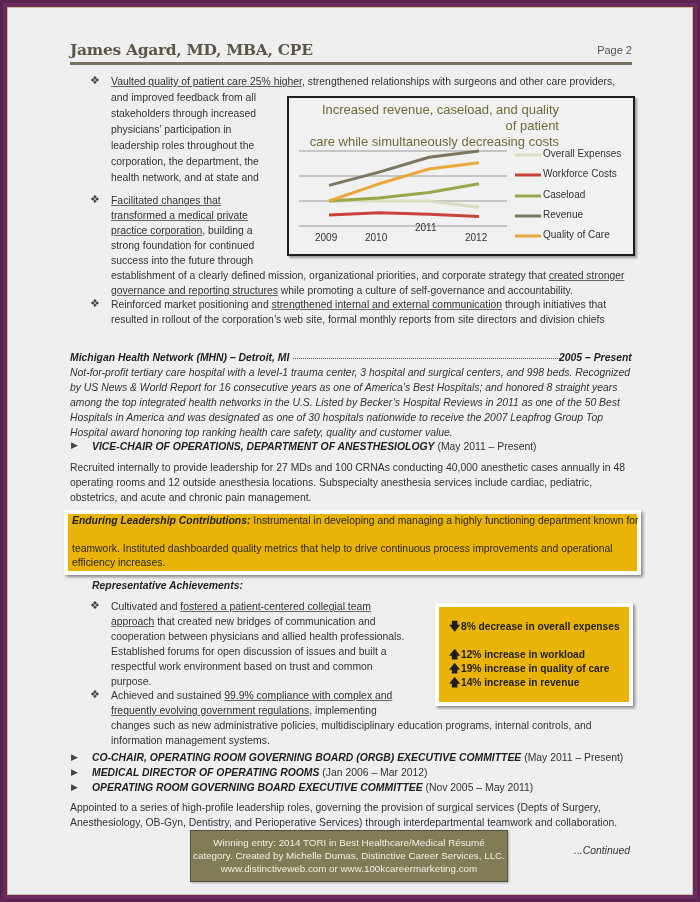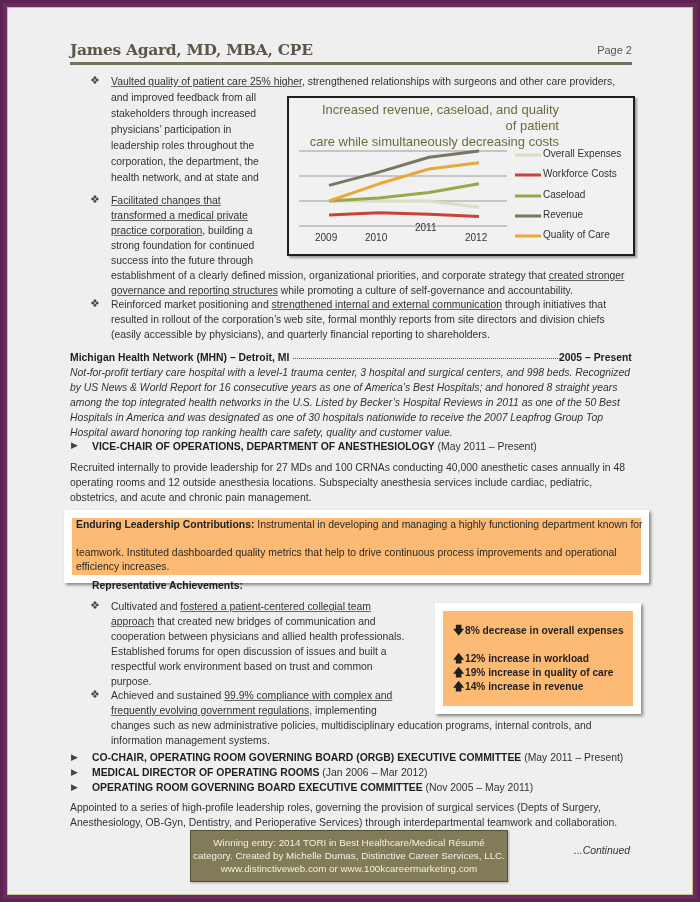--- a/index.html
+++ b/index.html
@@ -26,39 +26,39 @@
     font-family: "DejaVu Serif", serif; font-weight: bold; font-size: 15.5px;
     color: #5b5648; letter-spacing: -0.3px;
   }
   .hdr-page { position: absolute; right: 0; top: 4px; font-size: 11px; color: #555; }
   .hdr-rule { position: absolute; left: 52px; top: 62px; width: 419px; height: 3px; background: #77715e; }
   .hdr-rule.full { left: 70px; width: 562px; }
 
   .txt { position: absolute; font-size: 10.4px; line-height: 16.2px; color: #333; }
   .u { text-decoration: underline; text-decoration-color: #666; }
   .bullet { position: absolute; font-size: 11px; color: #444; }
-  .b { font-weight: bold; color: #1f1f1f; }
+  .b { font-weight: bold; color: #1f1f1f; font-style: italic; }
   .i { font-style: italic; }
 
   .chart-box {
     position: absolute; left: 287px; top: 96px; width: 344px; height: 156px;
     border: 2px solid #1e1e1e; background: #f1f1f1;
     box-shadow: 2px 2px 2px rgba(0,0,0,0.35);
   }
   .chart-title {
     position: absolute; left: 0; top: 4px; width: 250px; text-align: right;
     font-weight: normal; font-size: 13px; line-height: 16px; color: #6f6a3b;
     left: 20px;
   }
   .chart-svg { position: absolute; left: 0; top: 0; }
   .xtick { position: absolute; font-size: 10px; color: #333; }
   .legend-item { position: absolute; left: 226px; font-size: 10px; color: #333; white-space: nowrap; }
 
   .olive-box {
-    position: absolute; background: #fdba74; border: 8px solid #ffffff;
+    position: absolute; background: #eab308; border: 4px solid #ffffff;
     box-shadow: 2px 2px 3px rgba(0,0,0,0.45);
   }
   .stats-line { position: absolute; left: 10px; font-weight: bold; font-size: 10.2px; color: #1f1f1f; white-space: nowrap; }
   .arrow { display: inline-block; width: 12px; font-size: 11px; }
 
   .footer-box {
     position: absolute; left: 190px; top: 830px; width: 316px; height: 50px;
     background: #817b58; border: 1px solid #55513a;
     color: #f3f1e4; font-size: 9.8px; line-height: 13px; text-align: center;
     box-shadow: 1px 1px 2px rgba(0,0,0,0.3);
@@ -97,21 +97,20 @@
   <div class="txt u" style="left:111px;top:208px;white-space:nowrap">transformed a medical private</div>
   <div class="txt" style="left:111px;top:223px;white-space:nowrap"><span class="u">practice corporation</span><span>, building a</span></div>
   <div class="txt" style="left:111px;top:238px;white-space:nowrap">strong foundation for continued</div>
   <div class="txt" style="left:111px;top:253px;white-space:nowrap">success into the future through</div>
   <div class="txt" style="left:111px;top:268px;white-space:nowrap"><span>establishment of a clearly defined mission, organizational priorities, and corporate strategy that </span><span class="u">created stronger</span></div>
   <div class="txt" style="left:111px;top:283px;white-space:nowrap"><span class="u">governance and reporting structures</span><span> while promoting a culture of self-governance and accountability.</span></div>
 
   <span class="bullet" style="left:90px;top:297px">❖</span>
   <div class="txt" style="left:111px;top:297px;white-space:nowrap"><span>Reinforced market positioning and </span><span class="u">strengthened internal and external communication</span><span> through initiatives that</span></div>
   <div class="txt" style="left:111px;top:312px;white-space:nowrap">resulted in rollout of the corporation’s web site, formal monthly reports from site directors and division chiefs</div>
-  <div class="txt" style="left:111px;top:327px;white-space:nowrap">(easily accessible by physicians), and quarterly financial reporting to shareholders.</div>
 
   <div class="chart-box">
     <div class="chart-title">
       <div>Increased revenue, caseload, and quality of patient</div>
       <div>care while simultaneously decreasing costs</div>
     </div>
     <svg class="chart-svg" width="344" height="156">
       <g stroke="#9a9a9a" stroke-width="1">
         <line x1="10" y1="53" x2="218" y2="53"></line>
         <line x1="10" y1="78" x2="218" y2="78"></line>

